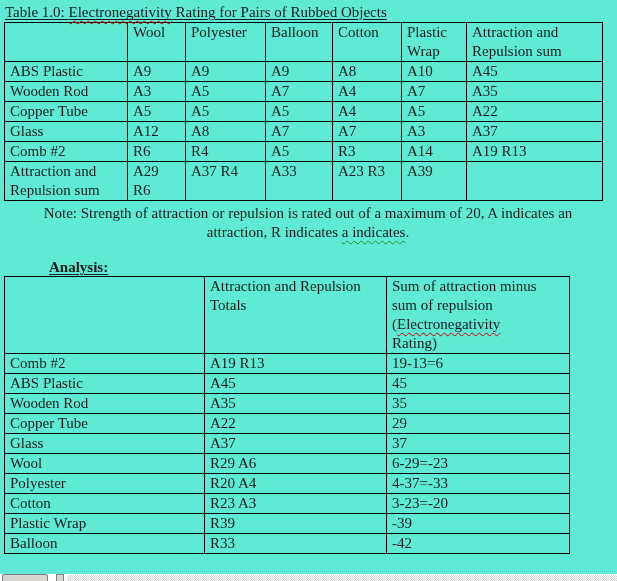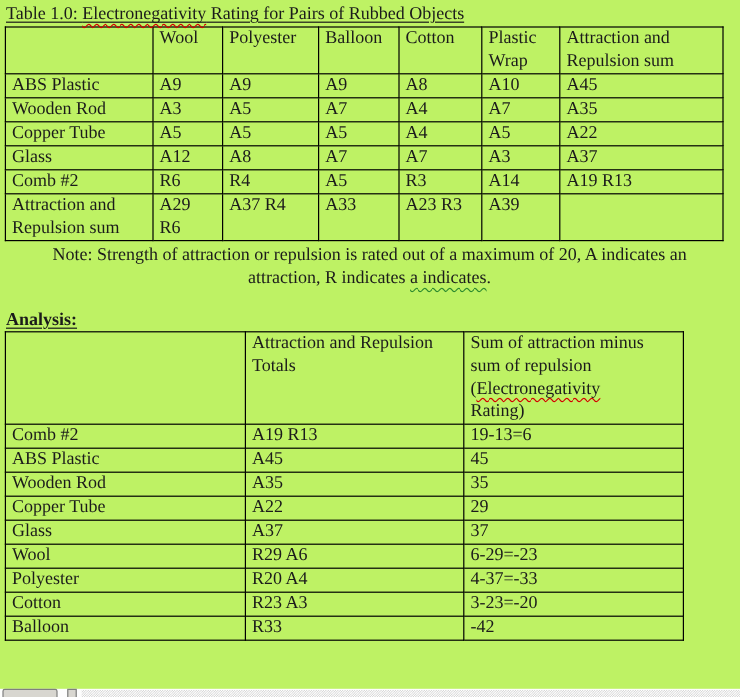--- a/index.html
+++ b/index.html
@@ -14,26 +14,26 @@
     font-family: "Liberation Serif", "DejaVu Serif", serif;
     font-size: 15px;
     color: var(--text);
     background: #ffffff;
   }
   .page {
     position: relative;
     width: 617px;
     height: 581px;
     overflow: hidden;
-    background: #bef264;
+    background: #5eead4;
     padding: 3px 0 0 4px;
   }
   .doc-title { margin: 0 0 1px 1px; line-height: 18px; white-space: nowrap; }
   .u { text-decoration: underline; text-decoration-thickness: 1px; text-underline-offset: 2px; }
-  .b { font-weight: bold; }
+  .b { font-weight: bold; margin-left: 44px; }
   .sq-red {
     text-decoration: underline wavy var(--sq-red);
     text-decoration-thickness: 1px;
     text-underline-offset: 3px;
     text-decoration-skip-ink: none;
   }
   .sq-green {
     text-decoration: underline wavy var(--sq-green);
     text-decoration-thickness: 1px;
     text-underline-offset: 3px;
@@ -218,20 +218,25 @@
           <td>Polyester</td>
           <td>R20 A4</td>
           <td>4-37=-33</td>
         </tr>
         <tr>
           <td>Cotton</td>
           <td>R23 A3</td>
           <td>3-23=-20</td>
         </tr>
         <tr>
+          <td>Plastic Wrap</td>
+          <td>R39</td>
+          <td>-39</td>
+        </tr>
+        <tr>
           <td>Balloon</td>
           <td>R33</td>
           <td>-42</td>
         </tr>
       </tbody>
   </table>
 
   <div class="hscroll">
     <div class="thumb"></div>
     <div class="nub"></div>

